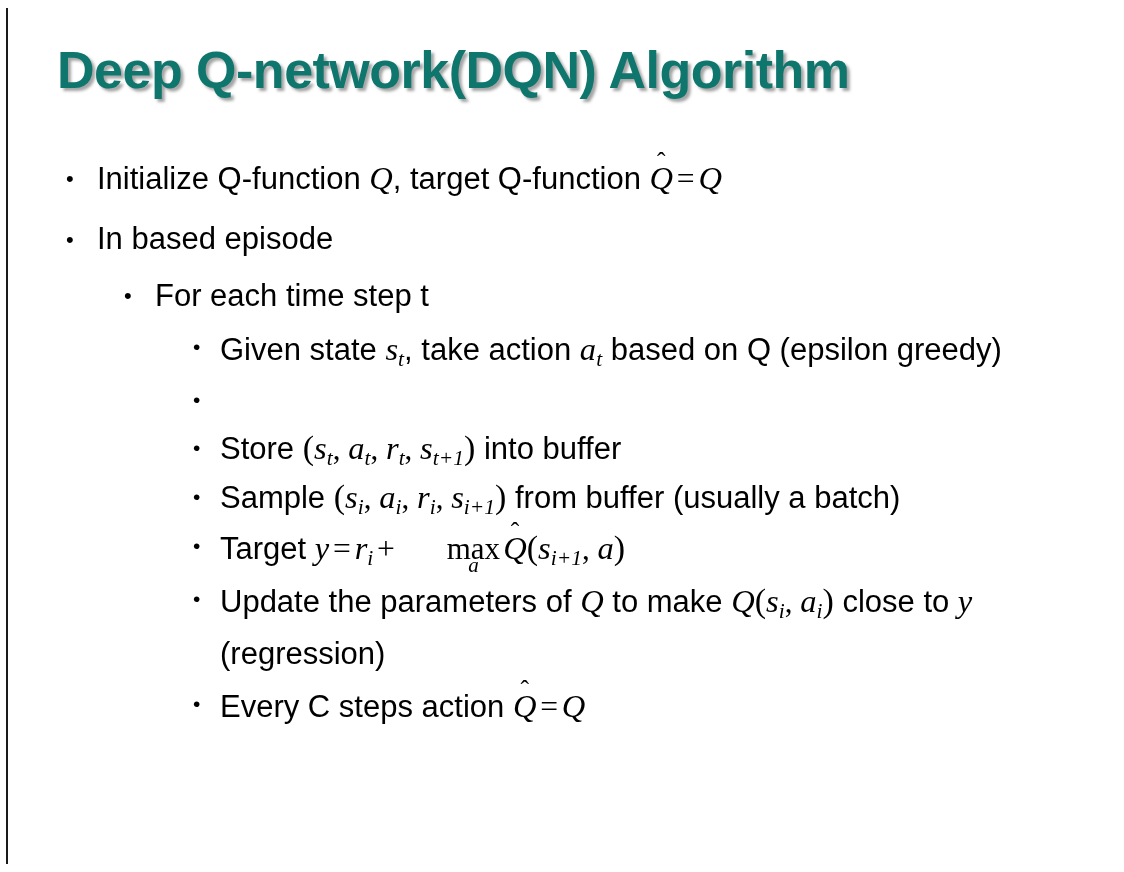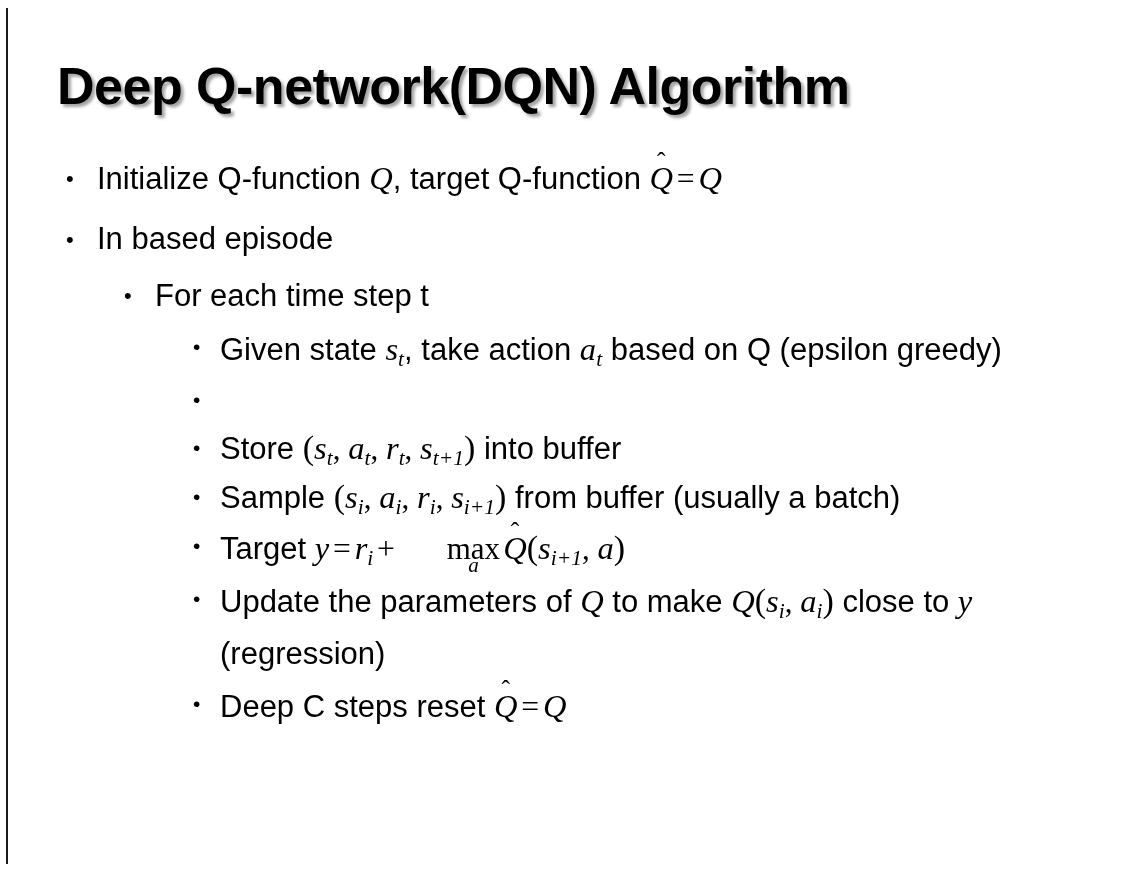--- a/index.html
+++ b/index.html
@@ -31,28 +31,28 @@
     left: 0;
     top: 0;
     width: 1124px;
     height: 872px;
   }
 
   
   .slide-title {
     position: absolute;
     left: 57px;
-    top: 56px;
+    top: 40px;
     font-family: "Liberation Sans", sans-serif;
     font-weight: bold;
     font-size: 52px;
     line-height: 60px;
     letter-spacing: -0.5px;
     white-space: nowrap;
-    color: #000000;
+    color: #0f766e;
     text-shadow: 3px 3px 3px rgba(90,90,90,0.55);
   }
 
   
   .body-list {
     position: absolute;
     left: 0;
     top: 148px;
     width: 1124px;
   }
@@ -225,17 +225,17 @@
       <span class="txt"><span>Target </span><span class="mi">y</span><span class="mo">=</span><span class="mi"><span>r</span><sub class="msub">i</sub></span><span class="mo">+</span><span class="oplimits"><span class="opname">max</span><span class="oplim">a</span></span><span class="qhat"><span class="hat">̂</span><span>Q</span></span><span class="mpar">(</span><span class="mi"><span>s</span><sub class="msub">i+1</sub></span><span class="mn">, </span><span class="mi">a</span><span class="mpar">)</span></span>
     </div>
 
     <div class="bullet lvl3 tall">
       <span class="dot">•</span>
       <span class="txt"><span>Update the parameters of </span><span class="mi">Q</span><span> to make </span><span class="mi">Q</span><span class="mpar">(</span><span class="mi"><span>s</span><sub class="msub">i</sub></span><span class="mn">, </span><span class="mi"><span>a</span><sub class="msub">i</sub></span><span class="mpar">)</span><span> close to </span><span class="mi">y</span><span> (regression)</span></span>
     </div>
 
     <div class="bullet lvl3 tall">
       <span class="dot">•</span>
-      <span class="txt"><span>Deep C steps reset </span><span class="qhat"><span class="hat">̂</span><span>Q</span></span><span class="mo">=</span><span class="mi">Q</span></span>
+      <span class="txt"><span>Every C steps action </span><span class="qhat"><span class="hat">̂</span><span>Q</span></span><span class="mo">=</span><span class="mi">Q</span></span>
     </div>
 
   </div>
 </div>
 
 </body></html>

